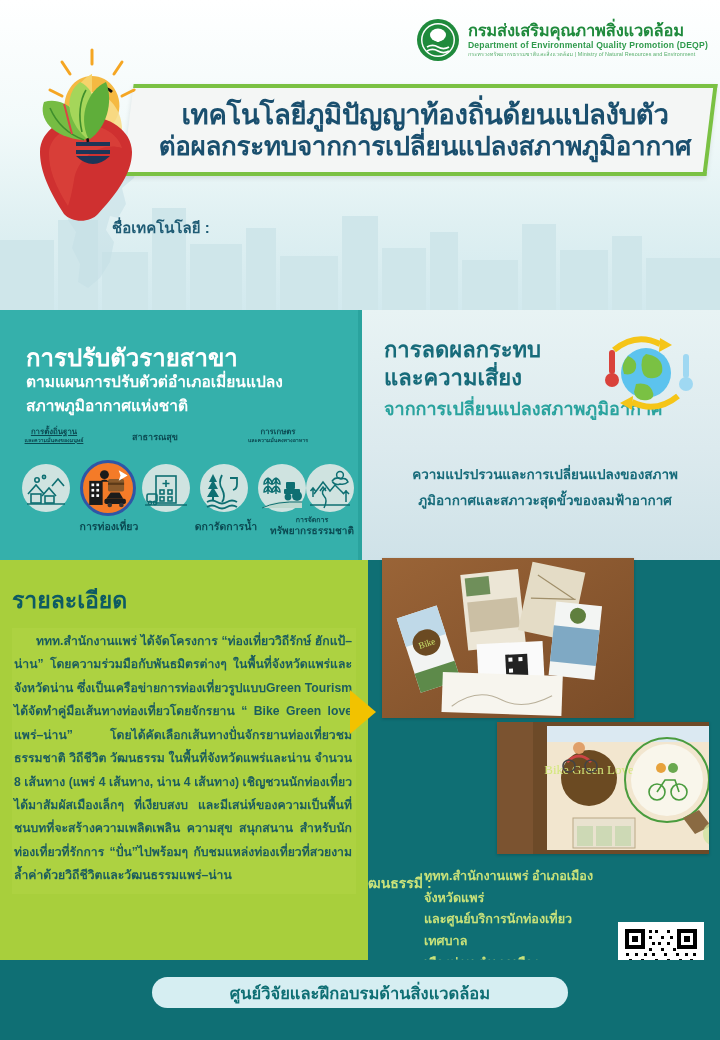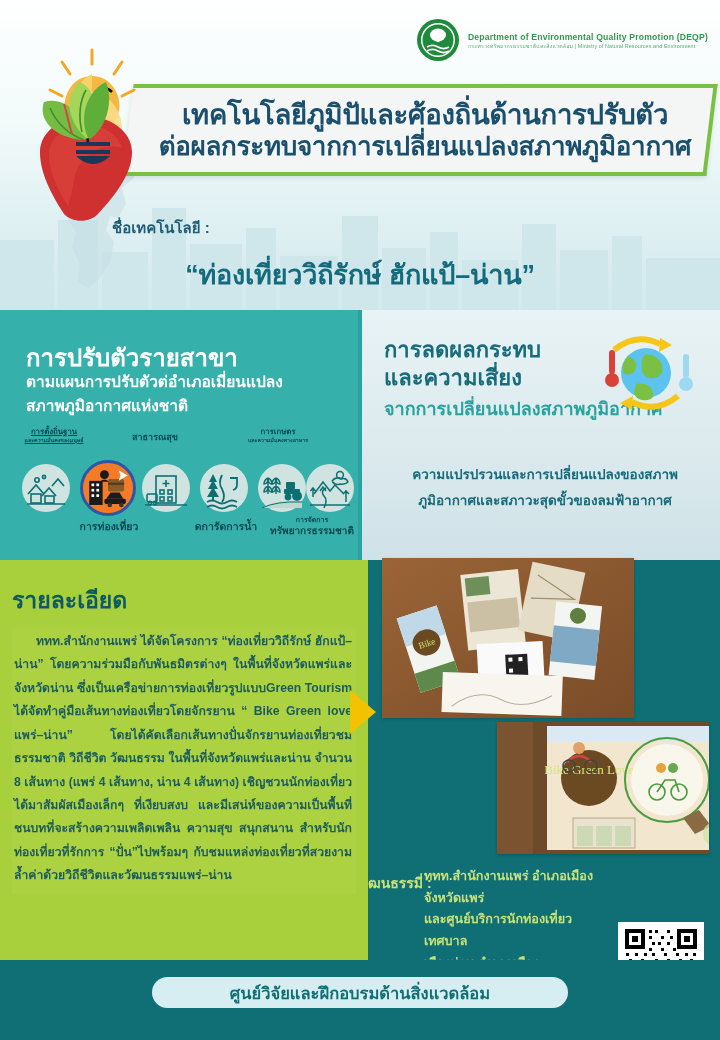--- a/index.html
+++ b/index.html
@@ -158,28 +158,29 @@
       <svg class="deqp-seal" viewBox="0 0 44 44">
         <circle cx="22" cy="22" r="21" fill="#1f8a3c"></circle>
         <circle cx="22" cy="22" r="17" fill="#ffffff"></circle>
         <circle cx="22" cy="22" r="15.5" fill="#1f8a3c"></circle>
         <ellipse cx="22" cy="17" rx="8" ry="6.5" fill="#ffffff"></ellipse>
         <rect x="20.6" y="17" width="2.8" height="7" fill="#ffffff"></rect>
         <path d="M11 29 q5.5 -3.2 11 0 q5.5 3.2 11 0" stroke="#ffffff" stroke-width="1.7" fill="none"></path>
         <path d="M11 33 q5.5 -3.2 11 0 q5.5 3.2 11 0" stroke="#ffffff" stroke-width="1.7" fill="none"></path>
       </svg>
       <div class="deqp-text">
+        <div class="deqp-th">กรมส่งเสริมคุณภาพสิ่งแวดล้อม</div>
         <div class="deqp-en">Department of Environmental Quality Promotion (DEQP)</div>
         <div class="deqp-sub">กระทรวงทรัพยากรธรรมชาติและสิ่งแวดล้อม | Ministry of Natural Resources and Environment</div>
       </div>
     </div>
 
     <div class="ribbon"></div>
     <div class="ribbon-inner">
-      <div class="title-l1">เทคโนโลยีภูมิปัและศ้องถิ่นด้านการปรับตัว</div>
+      <div class="title-l1">เทคโนโลยีภูมิปัญญาท้องถิ่นด้ยนแปลงับตัว</div>
       <div class="title-l2">ต่อผลกระทบจากการเปลี่ยนแปลงสภาพภูมิอากาศ</div>
     </div>
 
     <svg class="bulb-wrap" viewBox="0 0 142 180">
       <g stroke="#f5a623" stroke-width="3" stroke-linecap="round">
         <line x1="40" y1="16" x2="48" y2="28"></line>
           <line x1="70" y1="4" x2="70" y2="18"></line>
         <line x1="100" y1="16" x2="92" y2="28"></line>
           <line x1="112" y1="44" x2="100" y2="50"></line>
         <line x1="28" y1="44" x2="40" y2="50"></line>
@@ -198,21 +199,20 @@
       <path d="M78 44 q6 -4 12 2" stroke="#111" stroke-width="2.6" fill="none"></path>
       <path d="M62 94 C30 92 16 72 22 56 C40 50 62 66 66 92 Z" fill="#76bc43"></path>
       <path d="M64 92 C44 74 42 48 58 36 C76 44 78 74 66 92 Z" fill="#a5d65a"></path>
       <path d="M66 92 C56 70 66 44 84 36 C92 56 84 82 68 93 Z" fill="#5fae3a"></path>
       <path d="M62 94 C46 88 34 76 28 62" stroke="#3f8f2c" stroke-width="1.6" fill="none"></path>
       <path d="M60 86 C56 70 58 54 64 44" stroke="#3f8f2c" stroke-width="1.6" fill="none"></path>
       <path d="M50 88 C46 74 44 64 42 58" stroke="#d44" stroke-width="2" fill="none"></path>
     </svg>
 
     <div class="tech-label">ชื่อเทคโนโลยี :</div>
-    <div class="tech-name">“ท่องเที่ยววิถีรักษ์ ฮักแป้–น่าน”</div>
   </div>
 
   <div class="panels">
 
     <div class="panel-left">
       <div class="pl-h1">การปรับตัวรายสาขา</div>
       <div class="pl-h2">
         <span>ตามแผนการปรับตัวต่อำเภอเมี่ยนแปลง</span><br>
         <span>สภาพภูมิอากาศแห่งชาติ</span>
       </div>

